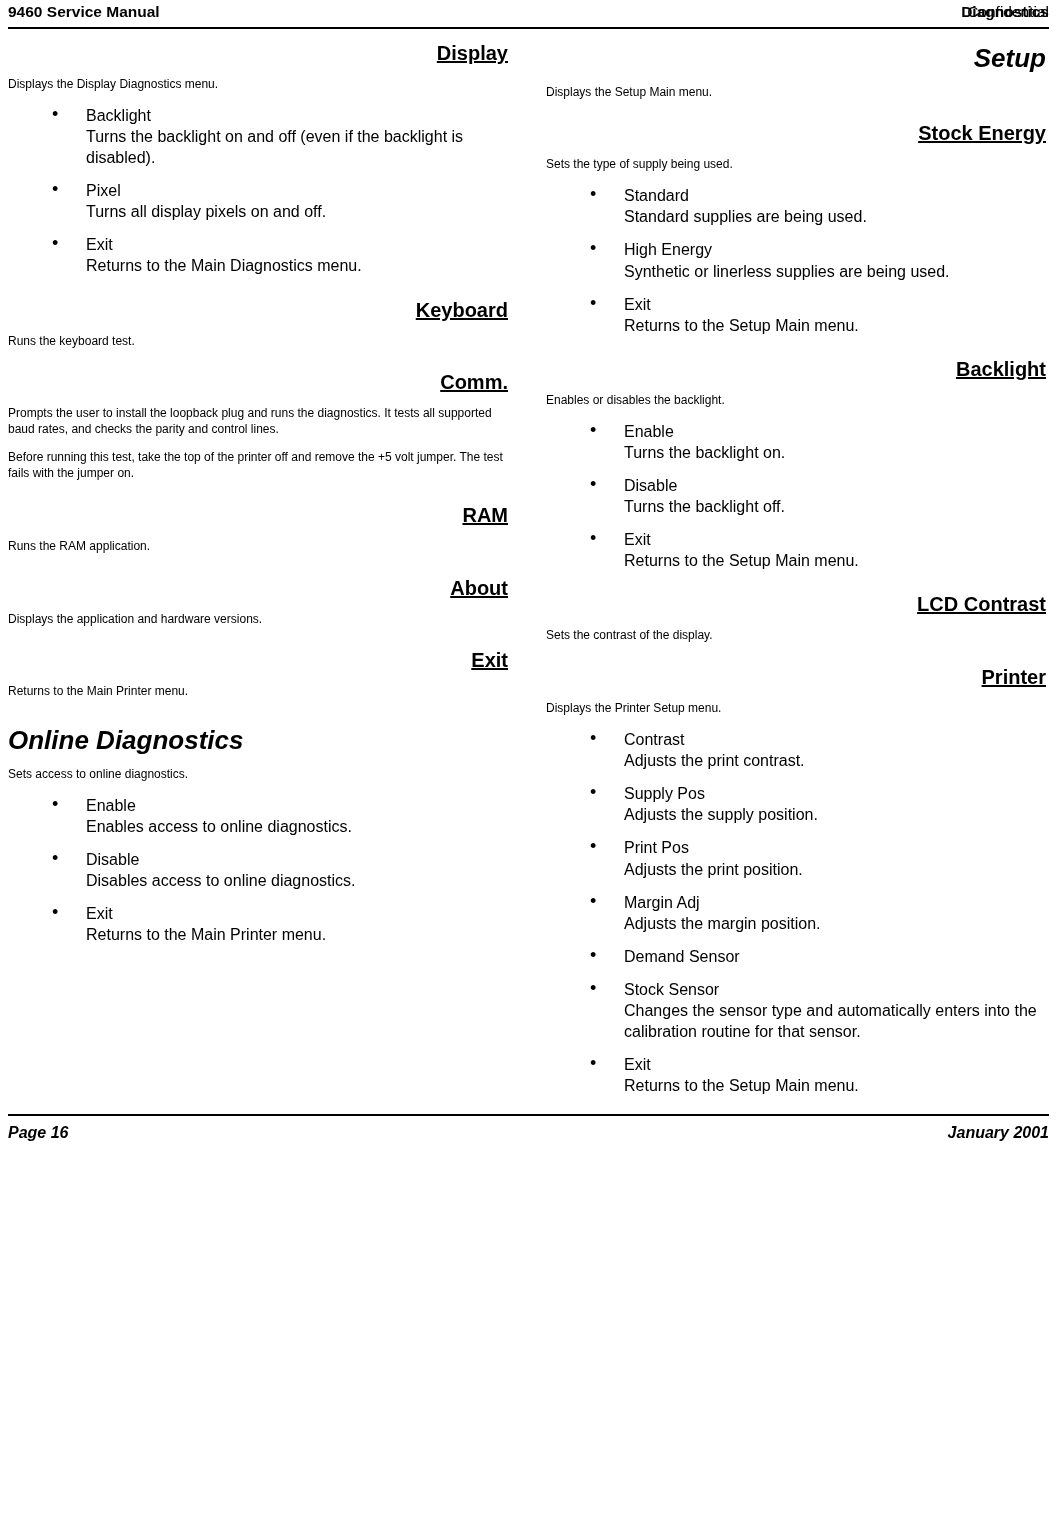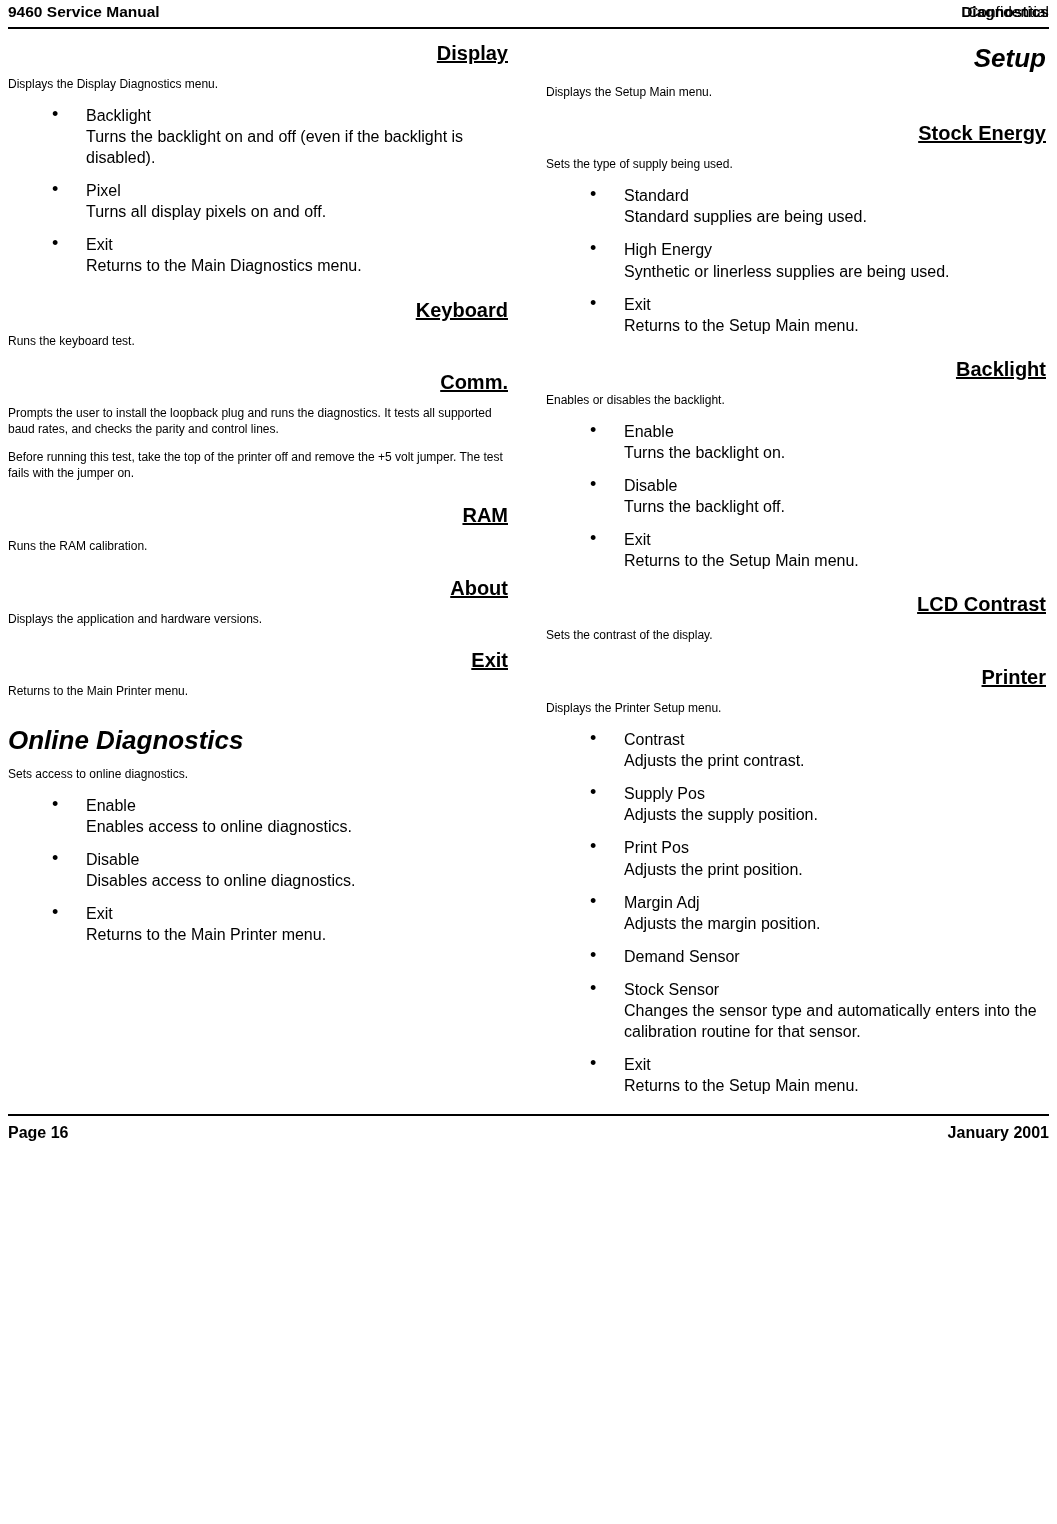--- a/index.html
+++ b/index.html
@@ -63,20 +63,21 @@
   .footer {
     position: absolute;
     left: 8px;
     right: 8px;
     bottom: 14px;
     display: flex;
     align-items: flex-end;
     justify-content: space-between;
     font-size: 16px;
     font-weight: bold;
+    font-style: italic;
   }
   
   .body {
     position: absolute;
     left: 8px;
     top: 38px;
     width: 1041px;
     height: 1420px;
     display: flex;
     gap: 38px;
@@ -175,21 +176,21 @@
             <span class="term">Exit</span>
             <span class="desc">Returns to the Main Diagnostics menu.</span>
           </li>
         </ul>
         <h2 class="ctr"><span class="u">Keyboard</span></h2>
         <p class="body-text">Runs the keyboard test.</p>
         <h2 class="ctr"><span class="u">Comm.</span></h2>
         <p class="body-text">Prompts the user to install the loopback plug and runs the diagnostics.  It tests all supported baud rates, and checks the parity and control lines.</p>
         <p class="body-text">Before running this test, take the top of the printer off and remove the +5 volt jumper.  The test fails with the jumper on.</p>
         <h2 class="ctr"><span class="u">RAM</span></h2>
-        <p class="body-text">Runs the RAM calibration.</p>
+        <p class="body-text">Runs the RAM application.</p>
         <h2 class="ctr"><span class="u">About</span></h2>
         <p class="body-text">Displays the application and hardware versions.</p>
         <h2 class="ctr"><span class="u">Exit</span></h2>
         <p class="body-text">Returns to the Main Printer menu.</p>
         <h1 class="big">Online Diagnostics</h1>
         <p class="body-text">Sets access to online diagnostics.</p>
         <ul class="bl">
           <li>
             <span class="dot">•</span>
             <span class="term">Enable</span>

